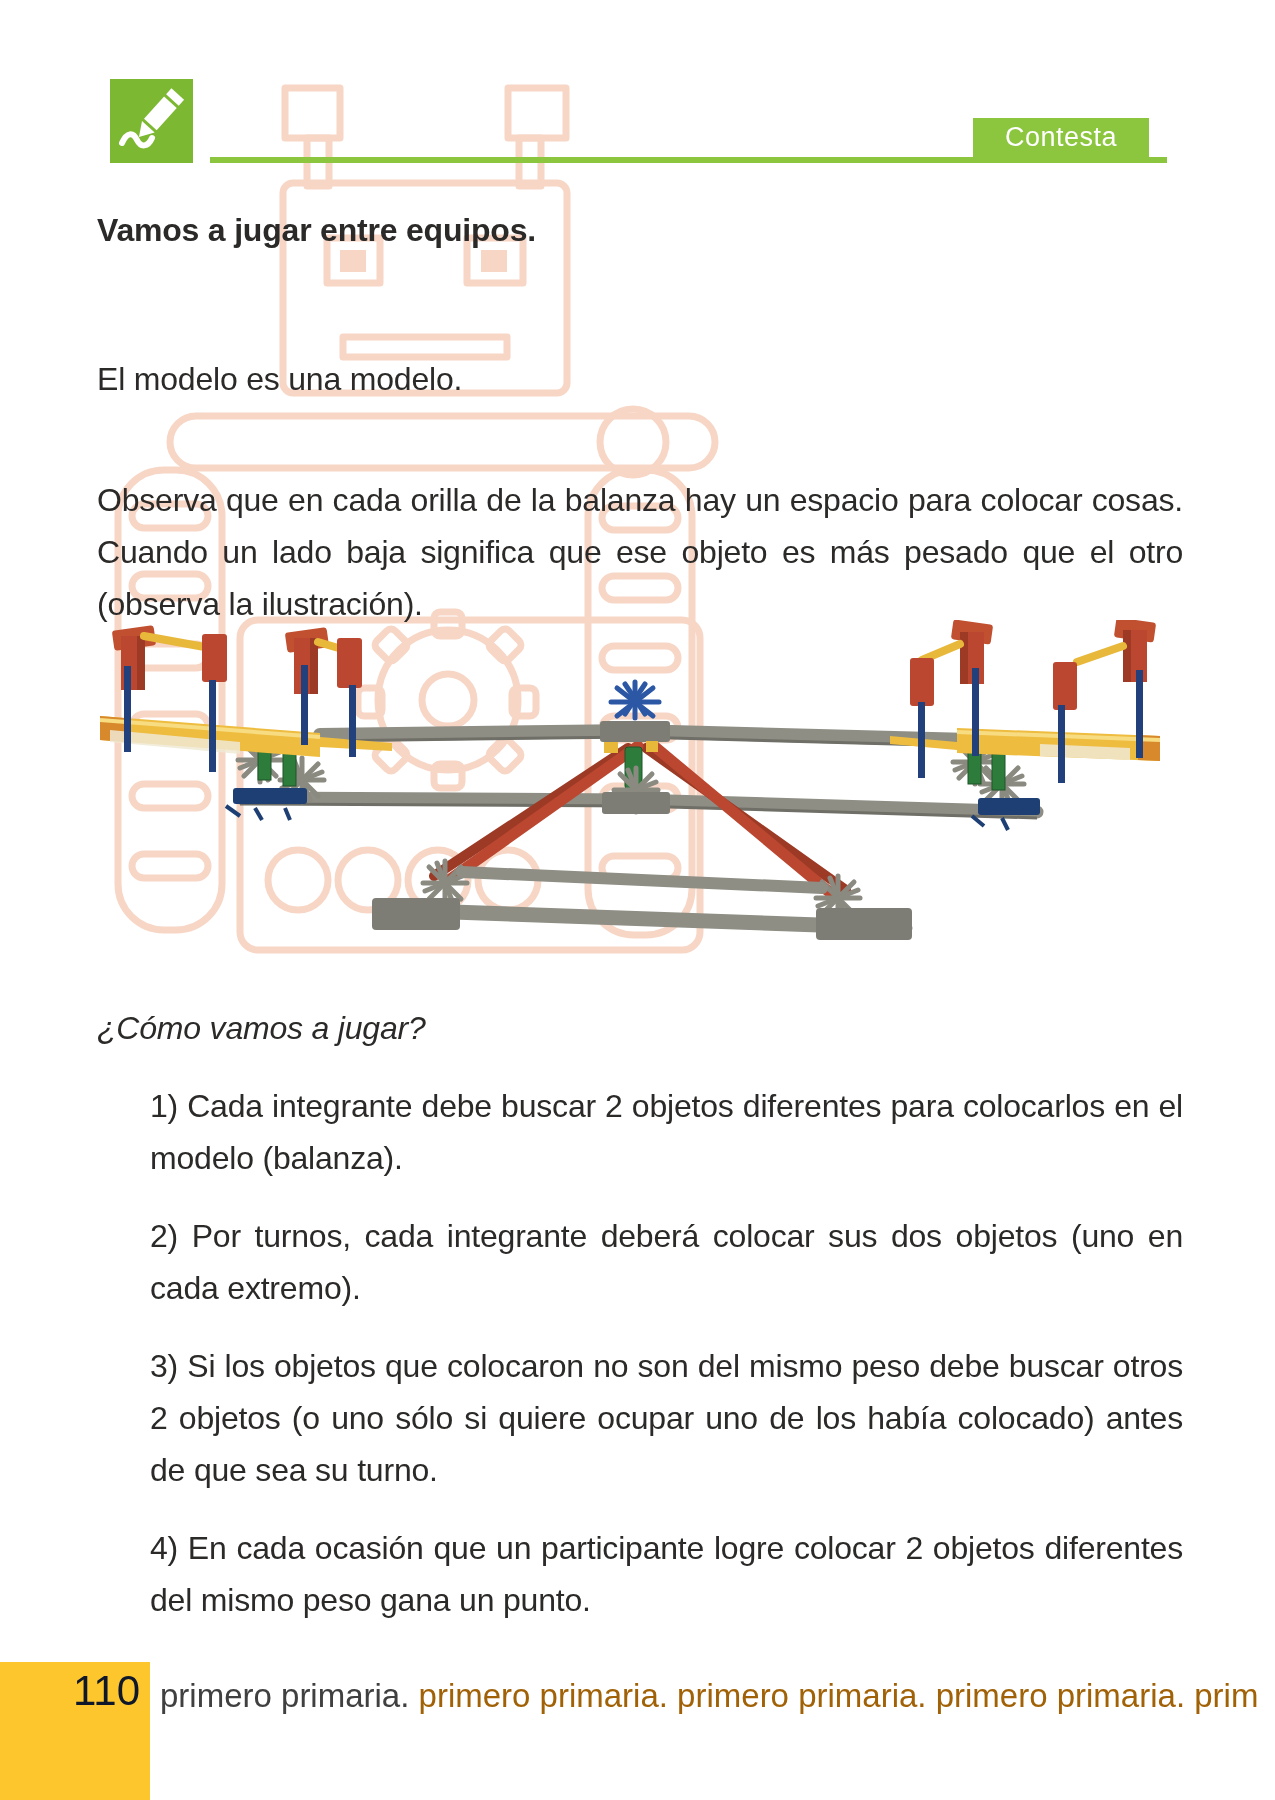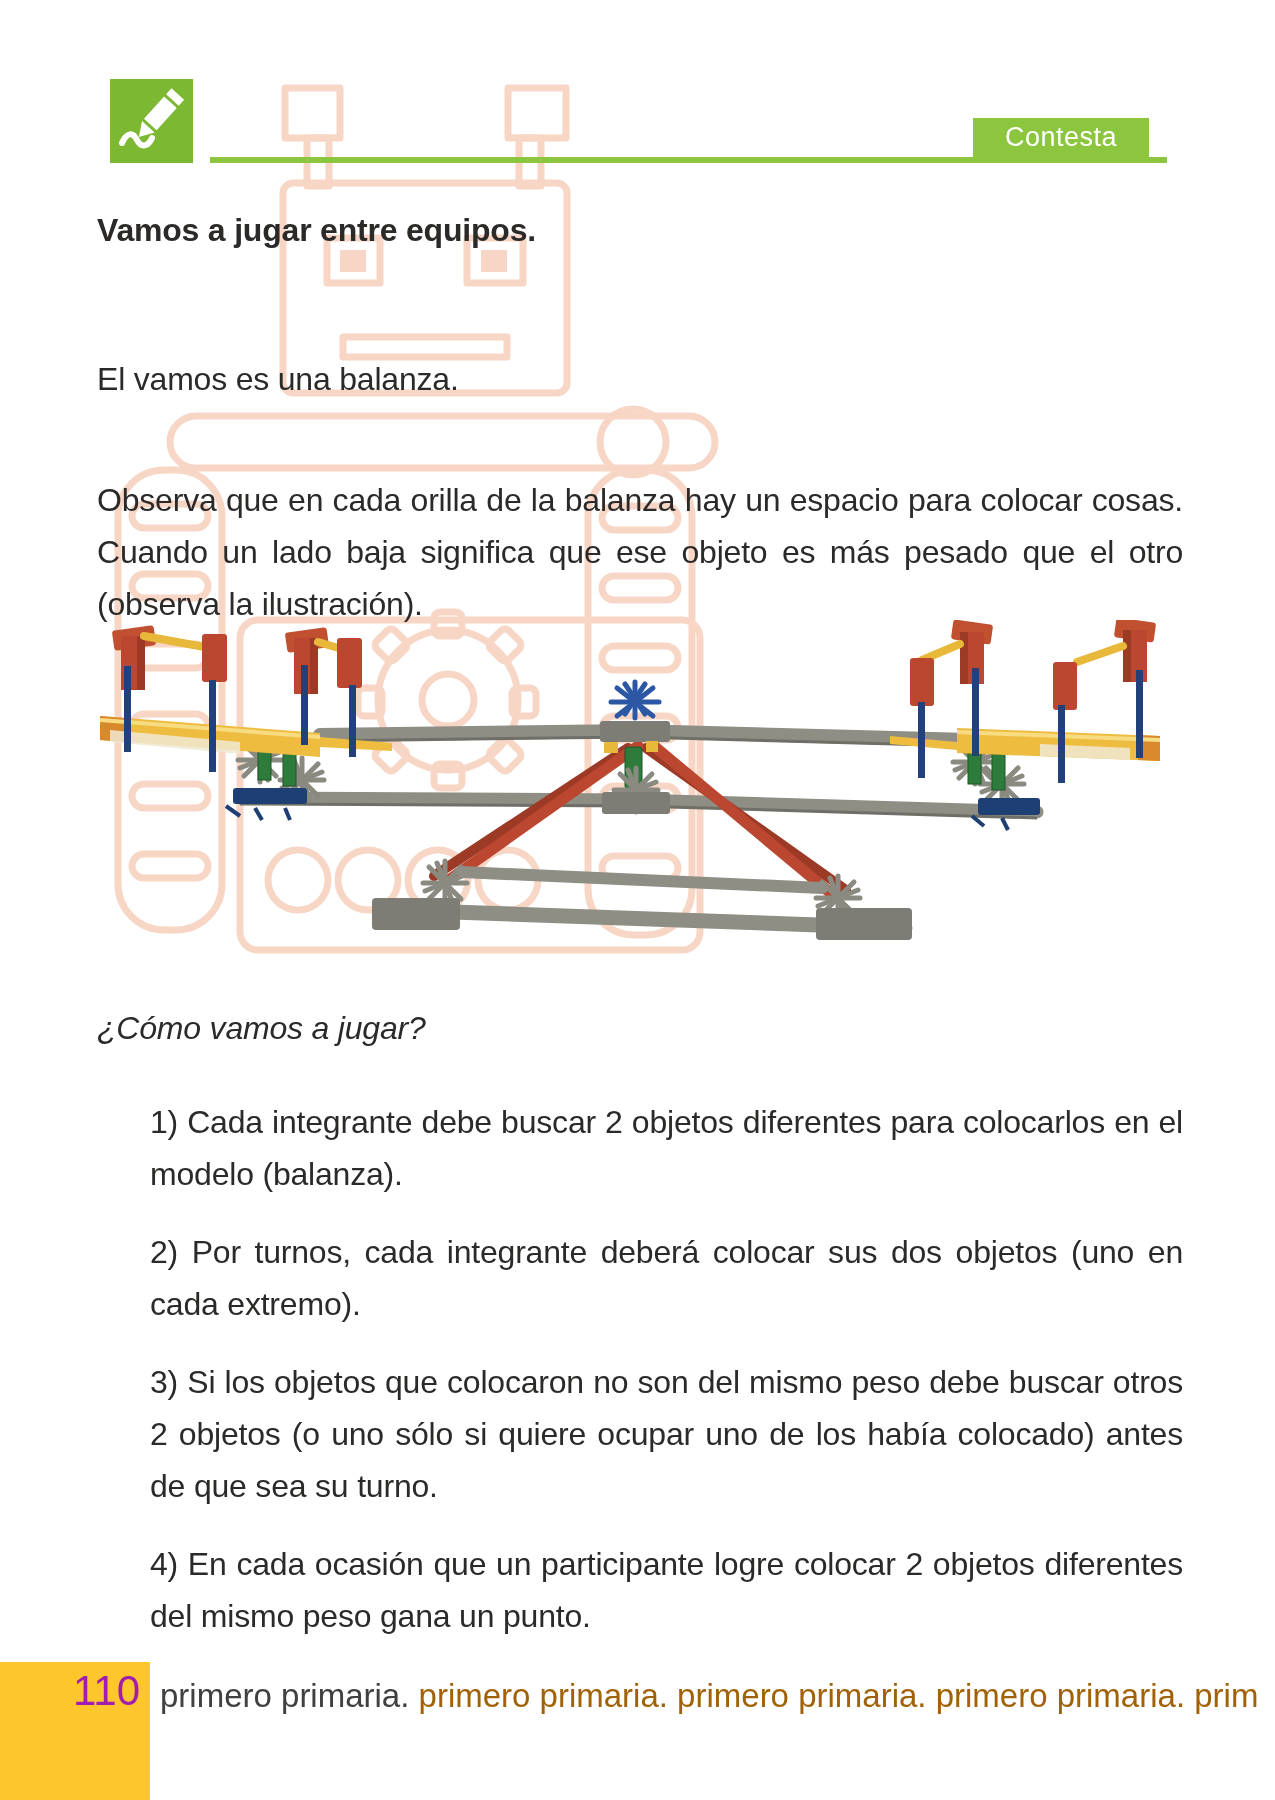--- a/index.html
+++ b/index.html
@@ -7,27 +7,27 @@
         font-family:"Liberation Sans",sans-serif;color:#2b2a28;}
   .abs{position:absolute;}
   
   #hdr-icon{left:110px;top:79px;width:83px;height:84px;background:#7cb832;}
   #hdr-line{left:210px;top:157px;width:957px;height:6px;background:#8cc63e;}
   #hdr-badge{left:973px;top:118px;width:176px;height:39px;background:#8cc63e;color:#ffffff;
              font-size:27px;line-height:39px;text-align:center;letter-spacing:.5px;}
   
   .txt{left:97px;width:1086px;font-size:32px;line-height:52px;letter-spacing:-0.2px;}
   .just{text-align:justify;}
-  .rule{left:150px;width:1033px;font-size:32px;line-height:52px;letter-spacing:-0.2px;text-align:justify;margin-top:16px;}
+  .rule{left:150px;width:1033px;font-size:32px;line-height:52px;letter-spacing:-0.2px;text-align:justify;}
   #p1{top:204px;font-weight:bold;} #p2{top:270px;} #p3{top:353px;} #p4{top:474px;}
   #q1{top:1002px;font-style:italic;}
   #r1{top:1080px;} #r2{top:1210px;} #r3{top:1340px;} #r4{top:1522px;}
   
   #foot-yellow{left:0;top:1662px;width:150px;height:138px;background:#fdc62c;}
-  #foot-num{left:0;top:1668px;width:140px;text-align:right;color:#a21caf;font-size:42px;line-height:46px;}
+  #foot-num{left:0;top:1668px;width:140px;text-align:right;color:#0f172a;font-size:42px;line-height:46px;}
   #foot-brand{left:160px;top:1676px;width:1115px;font-size:33px;line-height:40px;white-space:nowrap;
               overflow:hidden;}
   #foot-brand .b1{color:#404040;}
   #foot-brand .b2{color:#a16207;}
   svg{display:block;}
 </style>
 </head>
 <body>
 
 <div id="page">
@@ -92,21 +92,21 @@
         <rect x="42" y="19" width="17" height="30" fill="#ffffff"></rect>
         <polygon points="42,52 59,52 50.5,66" fill="#ffffff"></polygon>
       </g>
       <path d="M12,64 C17,53 23,53 27,61 C31,69 38,68 42,59" fill="none" stroke="#ffffff" stroke-width="6" stroke-linecap="round"></path>
     </svg>
   </div>
   <div class="abs" id="hdr-line"></div>
   <div class="abs" id="hdr-badge">Contesta</div>
 
   <div class="abs txt" id="p1">Vamos a jugar entre equipos.</div>
-  <div class="abs txt" id="p3">El vamos es una balanza.</div>
+  <div class="abs txt" id="p3">El modelo es una modelo.</div>
   <div class="abs txt just" id="p4">Observa que en cada orilla de la balanza hay un espacio para colocar cosas. Cuando un lado baja significa que ese objeto es más pesado que el otro (observa la ilustración).</div>
 
   <svg class="abs" style="left:90px;top:620px" width="1100" height="330" viewBox="0 0 1100 330">
     <defs>
       <g id="star-gray" stroke="#8a8a80" stroke-width="5" stroke-linecap="round">
         <line x1="0" y1="-22" x2="0" y2="22"></line>
           <line x1="-22" y1="0" x2="22" y2="0"></line>
         <line x1="-16" y1="-16" x2="16" y2="16"></line>
           <line x1="-16" y1="16" x2="16" y2="-16"></line>
         <line x1="-8" y1="-20" x2="8" y2="20"></line>

